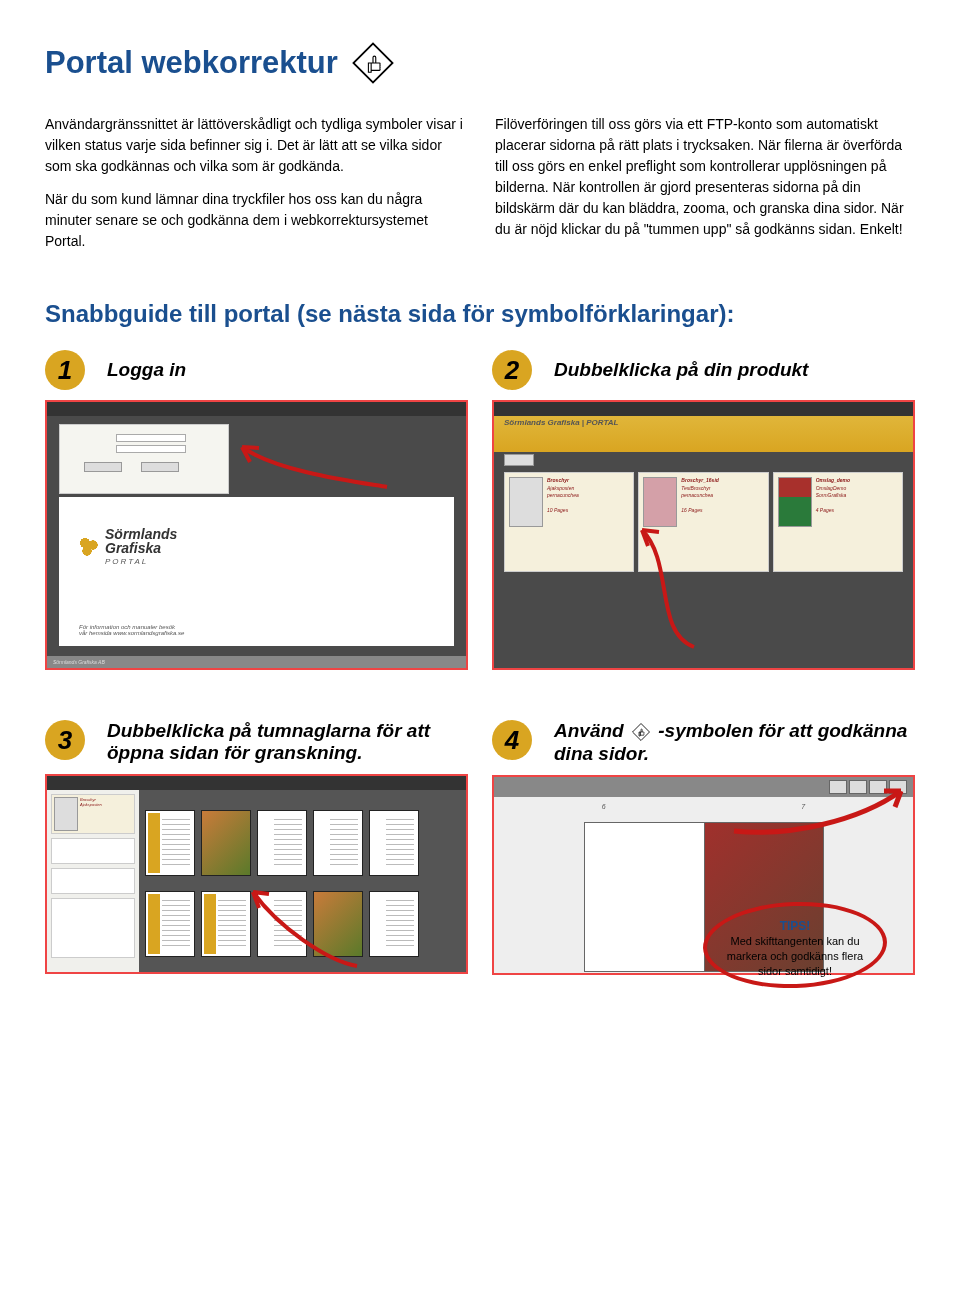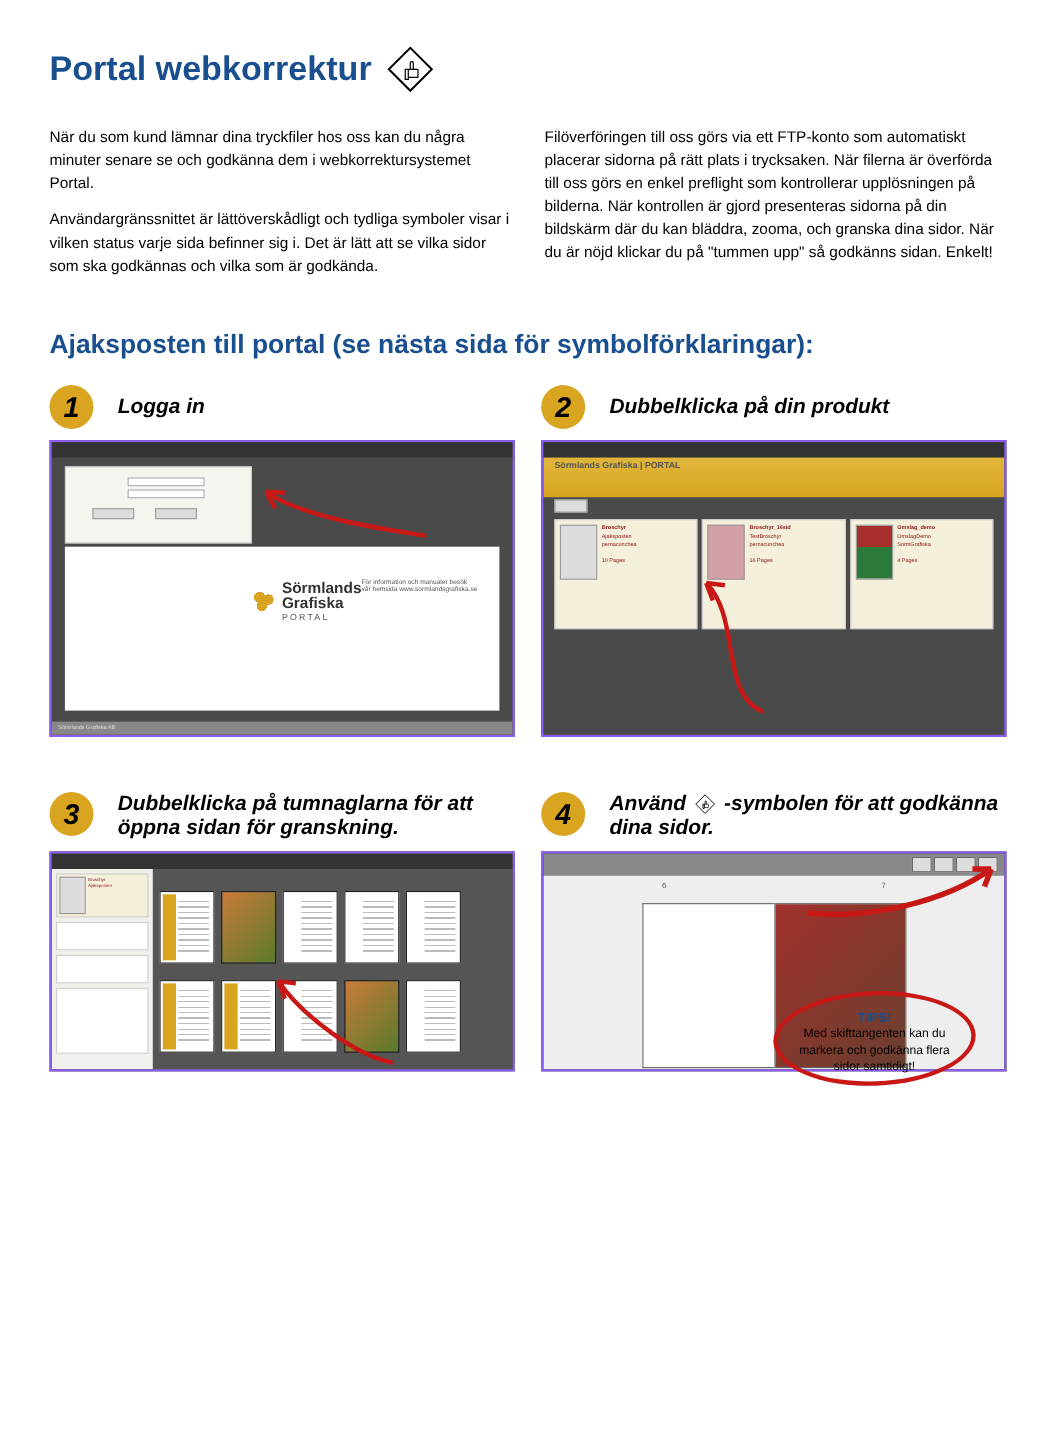--- a/index.html
+++ b/index.html
@@ -74,43 +74,44 @@
   }
   .step-title {
     font-size: 19px;
     font-weight: bold;
     font-style: italic;
     margin-left: 10px;
   }
   .screenshot {
     width: 100%;
     height: 270px;
-    border: 2px solid #8b5cf6;
+    border: 2px solid #ef4444;
     background: #4a4a4a;
     position: relative;
     overflow: hidden;
+    font-style: italic;
   }
   .screenshot.short { height: 200px; }
   
   .ss1-top {
     position:absolute; top:0; left:0; right:0; height:14px;
     background:#333;
   }
   .ss1-panel {
     position:absolute; top:22px; left:12px; width:170px; height:70px;
     background:#f5f5f0; border:1px solid #ccc;
     padding: 6px;
     font-size: 5px;
   }
   .ss1-input { width: 70px; height: 8px; background:#fff; border:1px solid #aaa; margin: 3px 0; margin-left: 50px;}
   .ss1-btn { width:38px; height:10px; background:#ddd; border:1px solid #999; display:inline-block; margin-top:6px; margin-left:18px;}
   .ss1-body {
     position:absolute; top:95px; left:12px; right:12px; bottom:22px;
     background:#fff;
-    display:flex; flex-direction:row; justify-content:flex-end;
+    display:flex; flex-direction:column; justify-content:space-between;
     padding: 30px 20px 10px;
   }
   .ss1-logo-row { display:flex; align-items:center; gap:6px; }
   .ss1-logo-dots { width:20px; height:20px; background:radial-gradient(circle at 30% 30%, #d9a521 25%, transparent 26%), radial-gradient(circle at 70% 40%, #d9a521 25%, transparent 26%), radial-gradient(circle at 40% 70%, #d9a521 25%, transparent 26%); }
   .ss1-logo-text { font-size:14px; font-weight:bold; color:#333; line-height:14px;}
   .ss1-logo-sub { font-size:8px; color:#555; letter-spacing: 2px; margin-top:2px;}
   .ss1-footer { font-size:6px; color:#555; }
   .ss1-bot { position:absolute; bottom:0; left:0; right:0; height:12px; background:#888; display:flex; justify-content:space-between; align-items:center; padding:0 6px; color:#ddd; font-size:5px;}
   .ss1-arrow {
     position:absolute; top:40px; left:190px;
@@ -214,29 +215,29 @@
 <div class="title-row">
   <div class="page-title">Portal webkorrektur</div>
   <svg class="thumbs-icon-svg" viewBox="0 0 50 50">
     <rect x="10" y="10" width="30" height="30" fill="none" stroke="#000" stroke-width="2" transform="rotate(45 25 25)"></rect>
     <path d="M20 25 v10 h3 v-10 z M23 25 h9 c1,0 1,2 0,2 h0 c1,0 1,2 0,2 h0 c1,0 1,2 0,2 h0 c1,0 1,2 0,2 h-9 z M25 25 v-6 c0,-2 3,-2 3,0 v6" fill="none" stroke="#000" stroke-width="1.2"></path>
   </svg>
 </div>
 
 <div class="intro-cols">
   <div class="intro-col">
+    <p>Användargränssnittet är lättöverskådligt och tydliga symboler visar i vilken status varje sida befinner sig i. Det är lätt att se vilka sidor som ska godkännas och vilka som är godkända.</p>
     <p>När du som kund lämnar dina tryckfiler hos oss kan du några minuter senare se och godkänna dem i webkorrektursystemet Portal.</p>
-    <p>Användargränssnittet är lättöverskådligt och tydliga symboler visar i vilken status varje sida befinner sig i. Det är lätt att se vilka sidor som ska godkännas och vilka som är godkända.</p>
   </div>
   <div class="intro-col">
     <p>Filöverföringen till oss görs via ett FTP-konto som automatiskt placerar sidorna på rätt plats i trycksaken. När filerna är överförda till oss görs en enkel preflight som kontrollerar upplösningen på bilderna. När kontrollen är gjord presenteras sidorna på din bildskärm där du kan bläddra, zooma, och granska dina sidor. När du är nöjd klickar du på "tummen upp" så godkänns sidan. Enkelt!</p>
   </div>
 </div>
 
-<div class="section-title">Ajaksposten till portal (se nästa sida för symbolförklaringar):</div>
+<div class="section-title">Snabbguide till portal (se nästa sida för symbolförklaringar):</div>
 
 <div class="guide-row">
 
   <div class="guide-cell">
     <div class="step-header">
       <div class="step-badge">1</div>
       <div class="step-title">Logga in</div>
     </div>
     <div class="screenshot">
       <div class="ss1-top"></div>
@@ -403,16 +404,16 @@
         </div>
       </div>
       <svg class="ss4-arrow" width="180" height="60">
         <path d="M5,50 C60,56 130,40 172,10" stroke="#c81816" stroke-width="5" fill="none"></path>
         <path d="M172,10 L155,10 M172,10 L166,26" stroke="#c81816" stroke-width="5" fill="none"></path>
       </svg>
     </div>
     <div class="tips-box">
       <div class="tips-ellipse"></div>
       <div class="tips-title">TIPS!</div>
-      <div>Med skifttangenten kan du markera och godkänna flera sidor samtidigt!</div>
+      <div>Med skifttangenten kan du markera och godkänns flera sidor samtidigt!</div>
     </div>
   </div>
 </div>
 
 </body></html>

